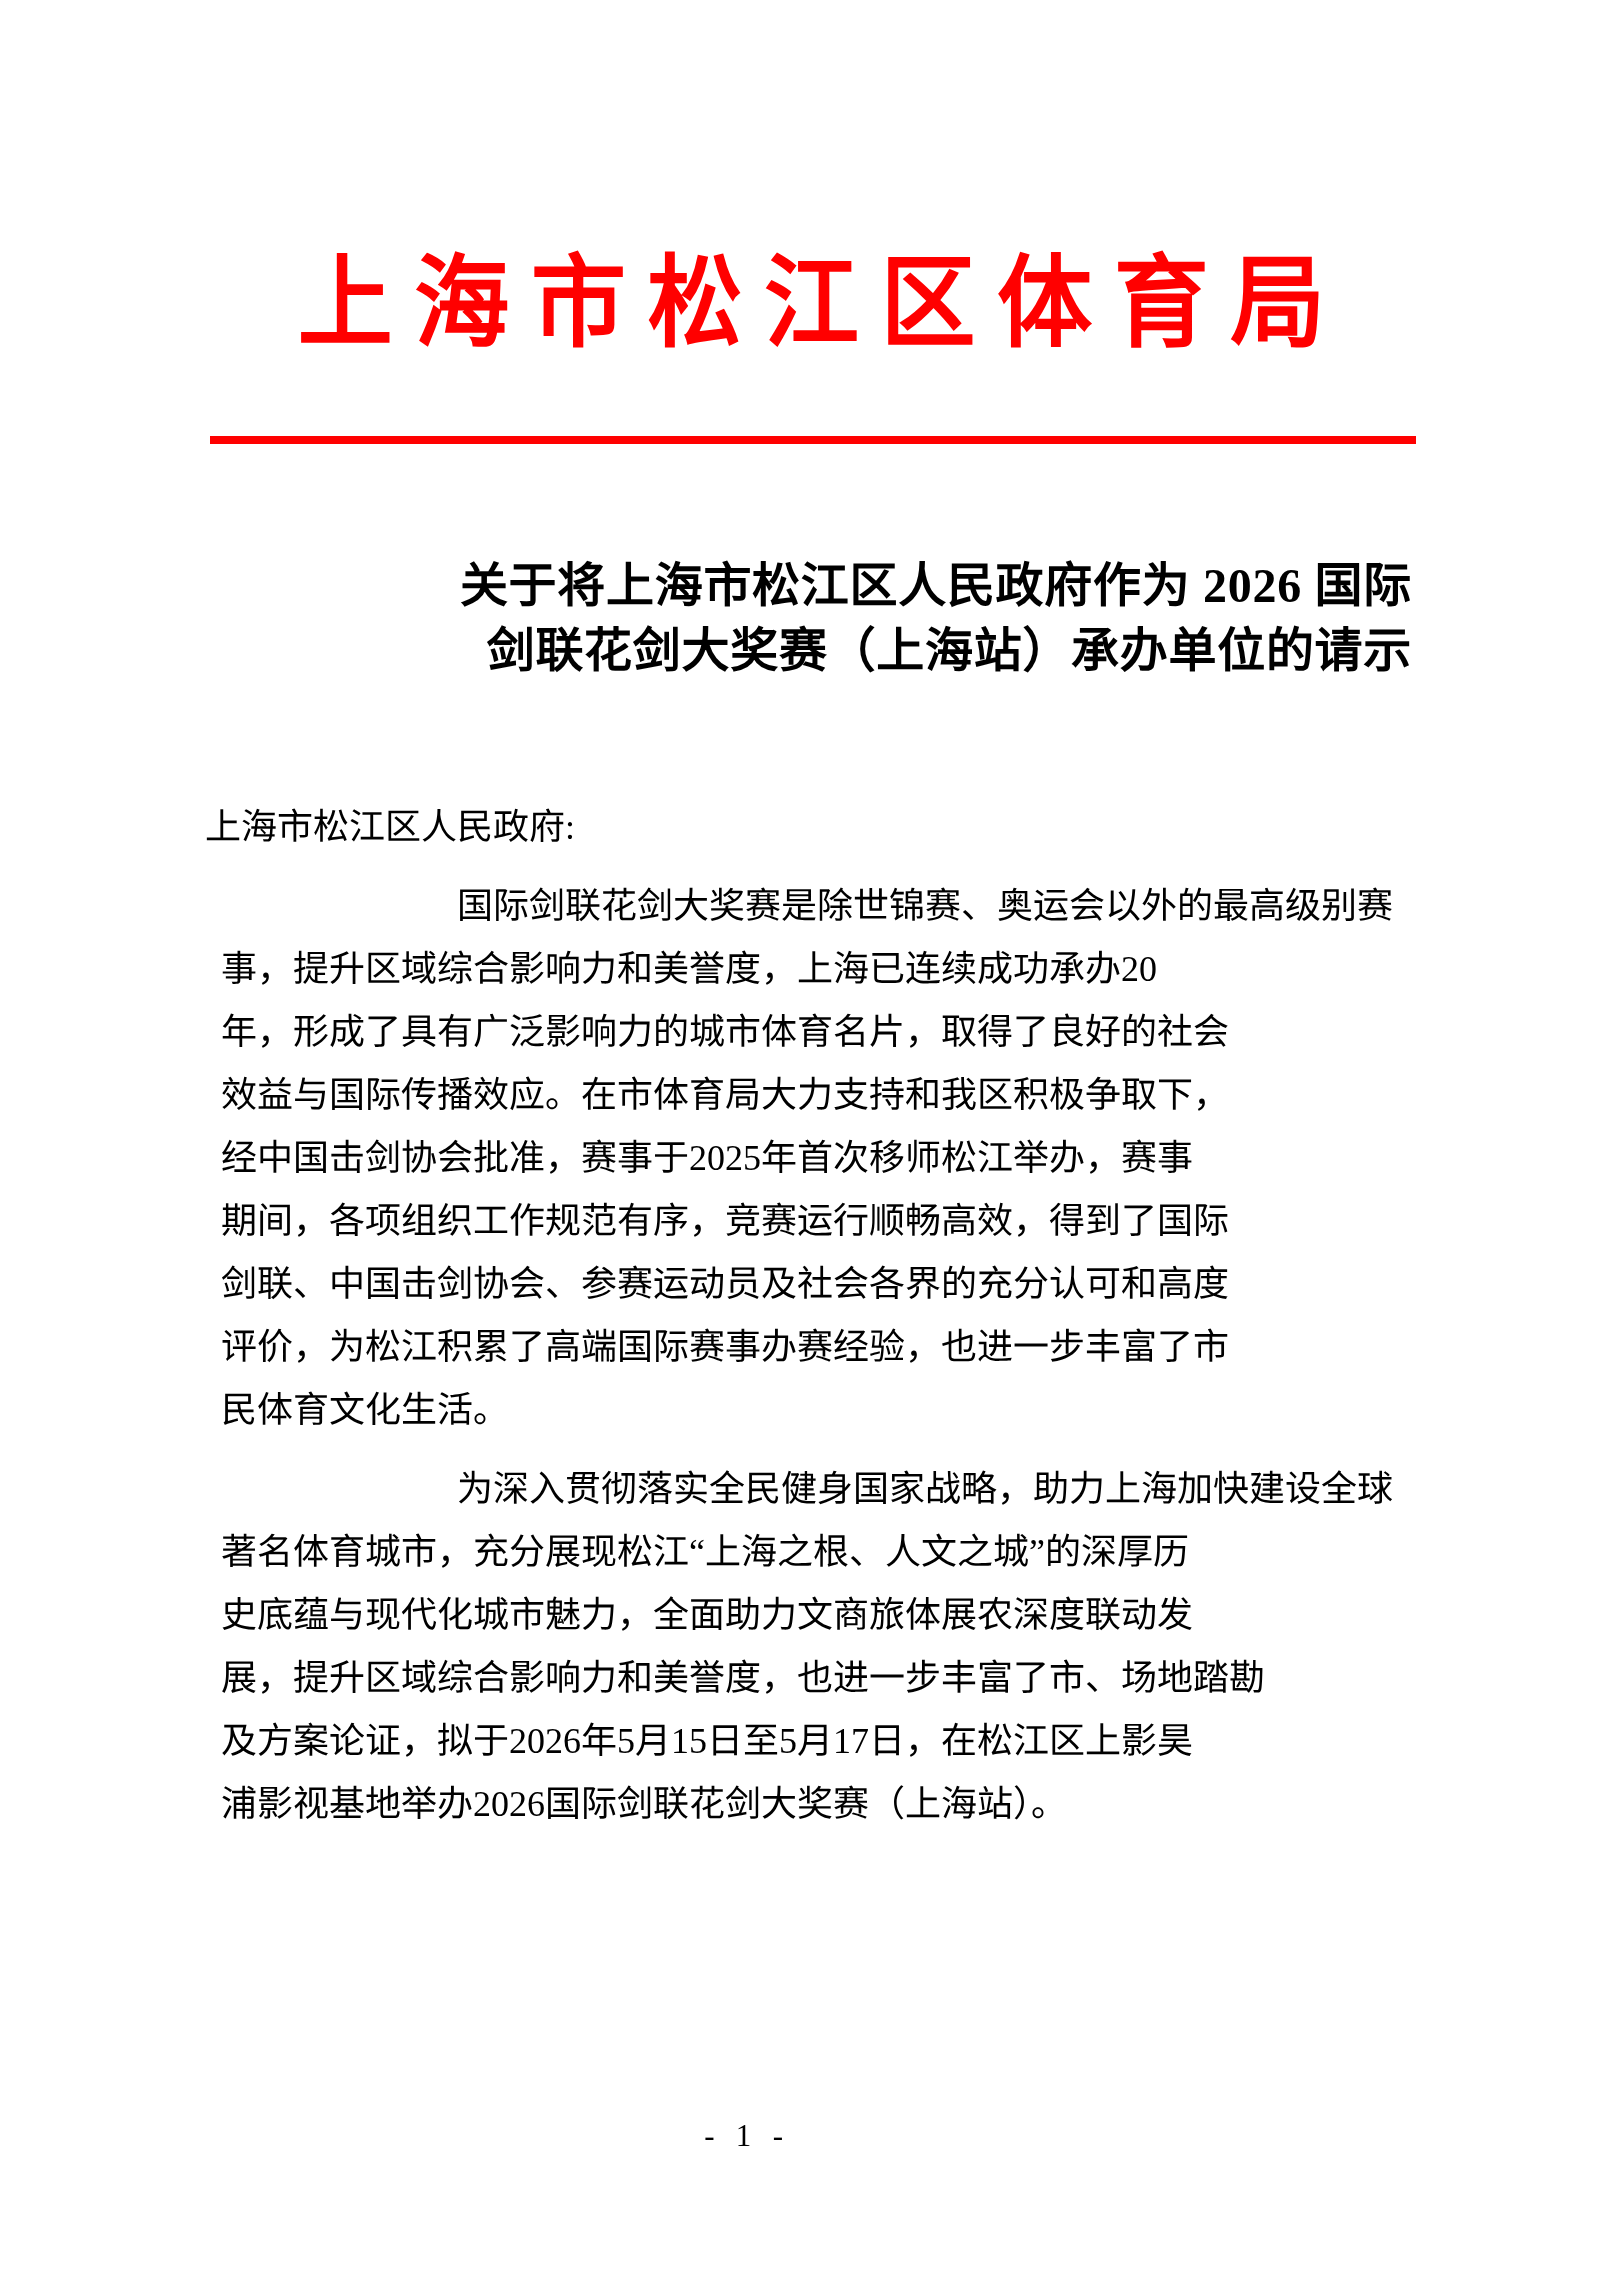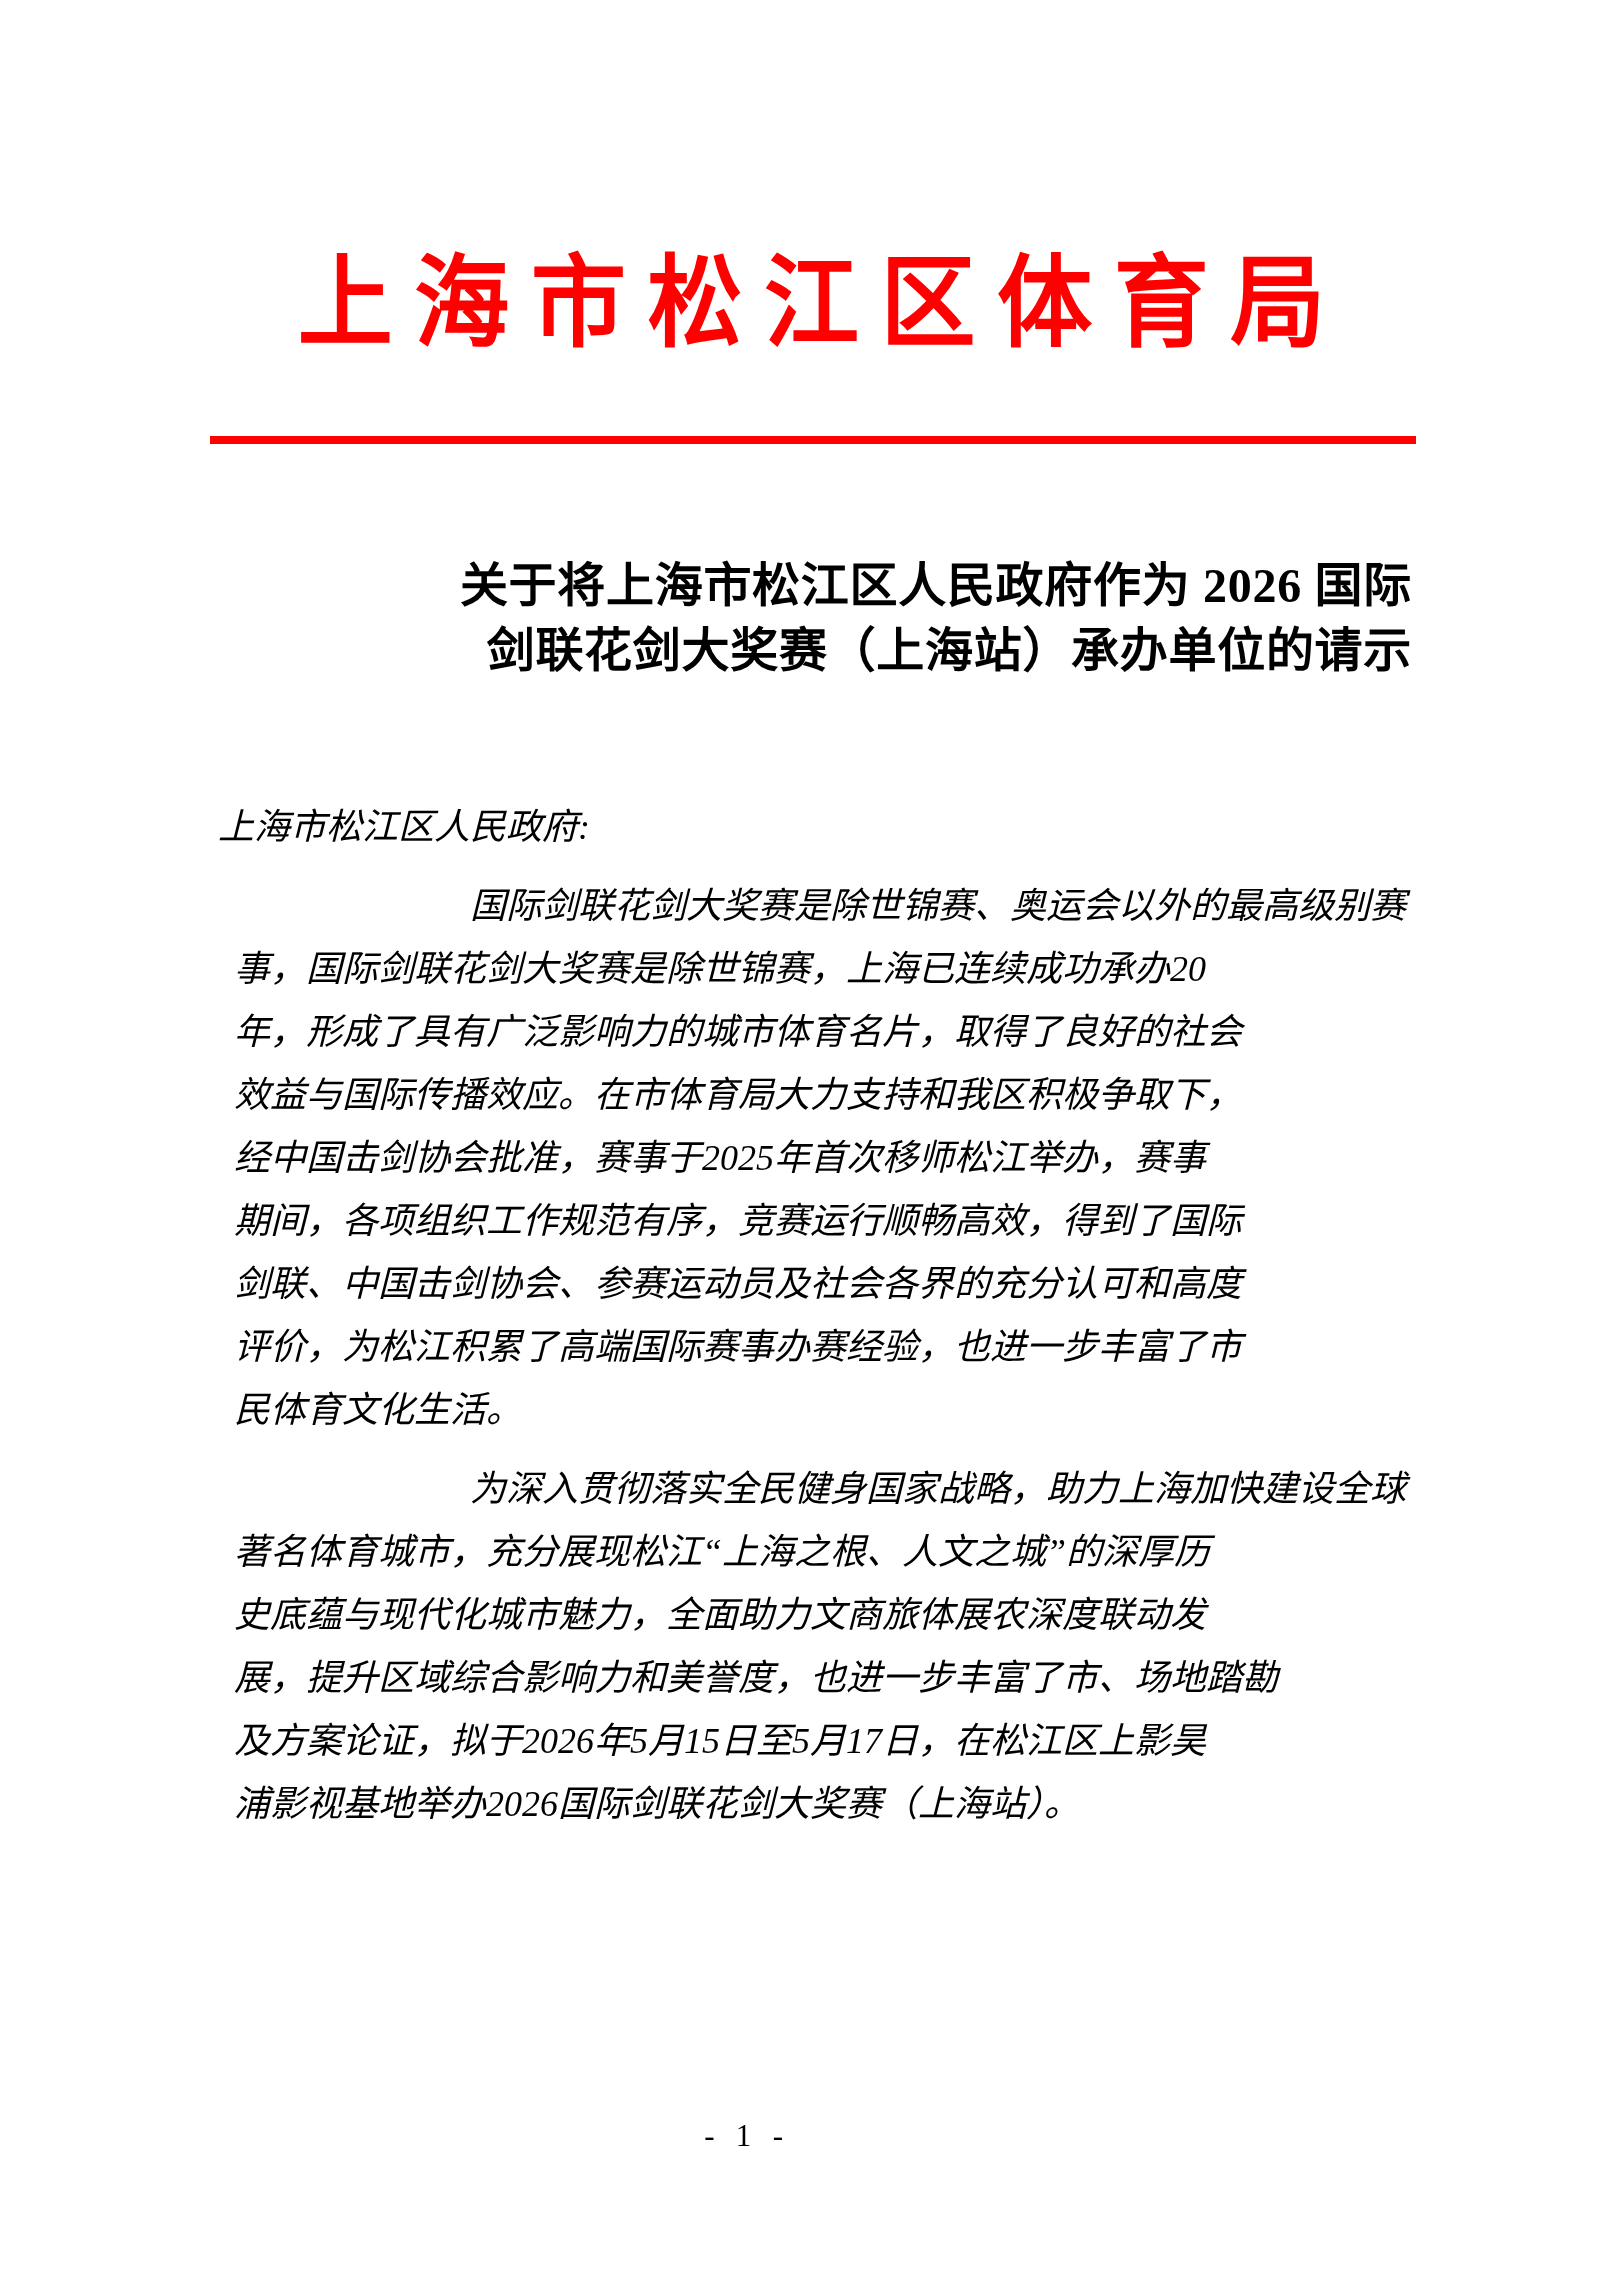--- a/index.html
+++ b/index.html
@@ -60,25 +60,24 @@
     font-size: 48px;
     line-height: 65px;
     color: #000000;
     letter-spacing: 0.7px;
   }
   .doc-title .tline { display: block; white-space: nowrap; }
 
   
   .body-block {
     position: absolute;
-    left: 218px;
+    left: 205px;
     top: 796px;
     width: 1204px;
     color: #000000;
-    font-style: italic;
   }
   .addressee {
     font-family: "Liberation Serif", "DejaVu Serif", serif;
     font-size: 36px;
     line-height: 63px;
     letter-spacing: 0px;
     white-space: nowrap;
   }
   .para {
     font-family: "Liberation Serif", "DejaVu Serif", serif;
@@ -132,21 +131,21 @@
 
   <div class="body-block">
 
     <div class="addressee">上海市松江区人民政府:</div>
 
     <div class="para">
       <span class="ln just">
           <span class="indent2"></span>
           <span>国际剑联花剑大奖赛是除世锦赛、奥运会以外的最高级别赛</span>
         </span>
-      <span class="ln">事，国际剑联花剑大奖赛是除世锦赛，上海已连续成功承办20</span>
+      <span class="ln">事，提升区域综合影响力和美誉度，上海已连续成功承办20</span>
       <span class="ln">年，形成了具有广泛影响力的城市体育名片，取得了良好的社会</span>
       <span class="ln">效益与国际传播效应。在市体育局大力支持和我区积极争取下，</span>
       <span class="ln">经中国击剑协会批准，赛事于2025年首次移师松江举办，赛事</span>
       <span class="ln">期间，各项组织工作规范有序，竞赛运行顺畅高效，得到了国际</span>
       <span class="ln">剑联、中国击剑协会、参赛运动员及社会各界的充分认可和高度</span>
       <span class="ln">评价，为松江积累了高端国际赛事办赛经验，也进一步丰富了市</span>
       <span class="ln">民体育文化生活。</span>
     </div>
 
     <div class="para">

